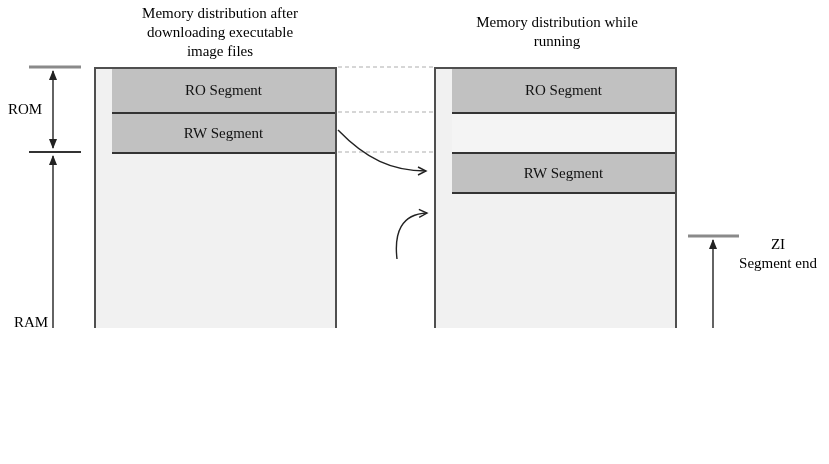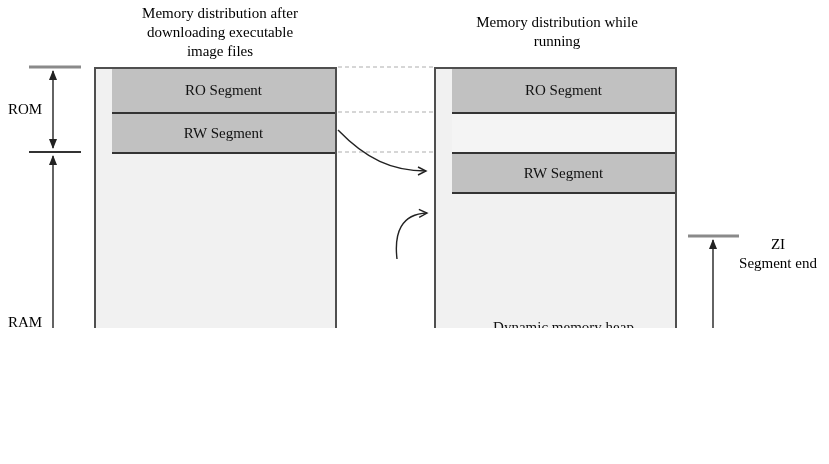--- a/index.html
+++ b/index.html
@@ -94,24 +94,21 @@
   </div>
 
   <div class="abs column" style="left:434px;top:67px;width:243px;height:395px;">
     <div class="seg dark" style="height:45px;">
       <span>RO Segment</span>
     </div>
     <div class="seg gap" style="height:40px;"></div>
     <div class="seg dark" style="height:40px;">
       <span>RW Segment</span>
     </div>
-    <div class="seg light">
-      <span>Dynamic memory heap</span>
-    </div>
   </div>
 
   <div class="abs side-label" style="left:8px;top:101px;">ROM</div>
-  <div class="abs side-label" style="left:8px;top:314px;">RAM</div>
+  <div class="abs side-label" style="left:14px;top:314px;">RAM</div>
   <div class="abs side-label multiline" style="left:728px;top:235px;width:100px;">ZI
 Segment end</div>
   <div class="abs side-label" style="left:713px;top:336px;width:78px;text-align:center;padding-left:20px;">Heap</div>
 
 </div>
 
 </body></html>

